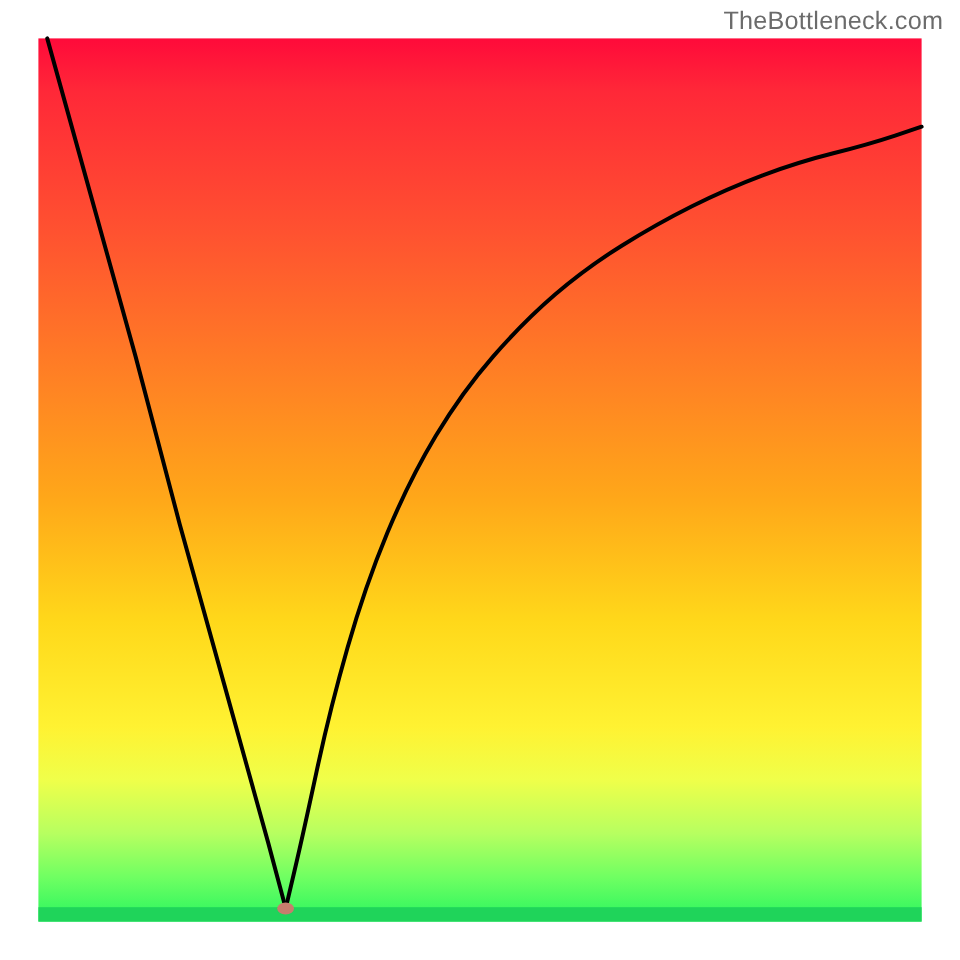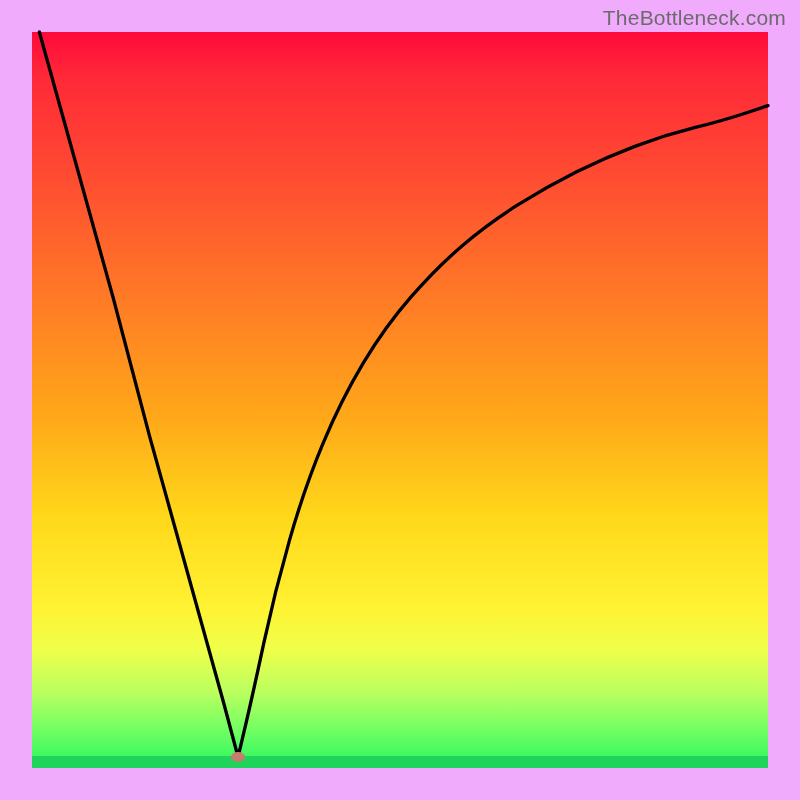--- a/index.html
+++ b/index.html
@@ -8,21 +8,21 @@
     width: 800px;
     height: 800px;
     background: #000;
     font-family: Arial, Helvetica, sans-serif;
     overflow: hidden;
   }
   .frame {
     position: relative;
     width: 800px;
     height: 800px;
-    background: #f0abfc;
+    background: #ffffff;
   }
   .plot-area {
     position: absolute;
     left: 32px;
     top: 32px;
     width: 736px;
     height: 736px;
     
     background: linear-gradient(
       to bottom,

